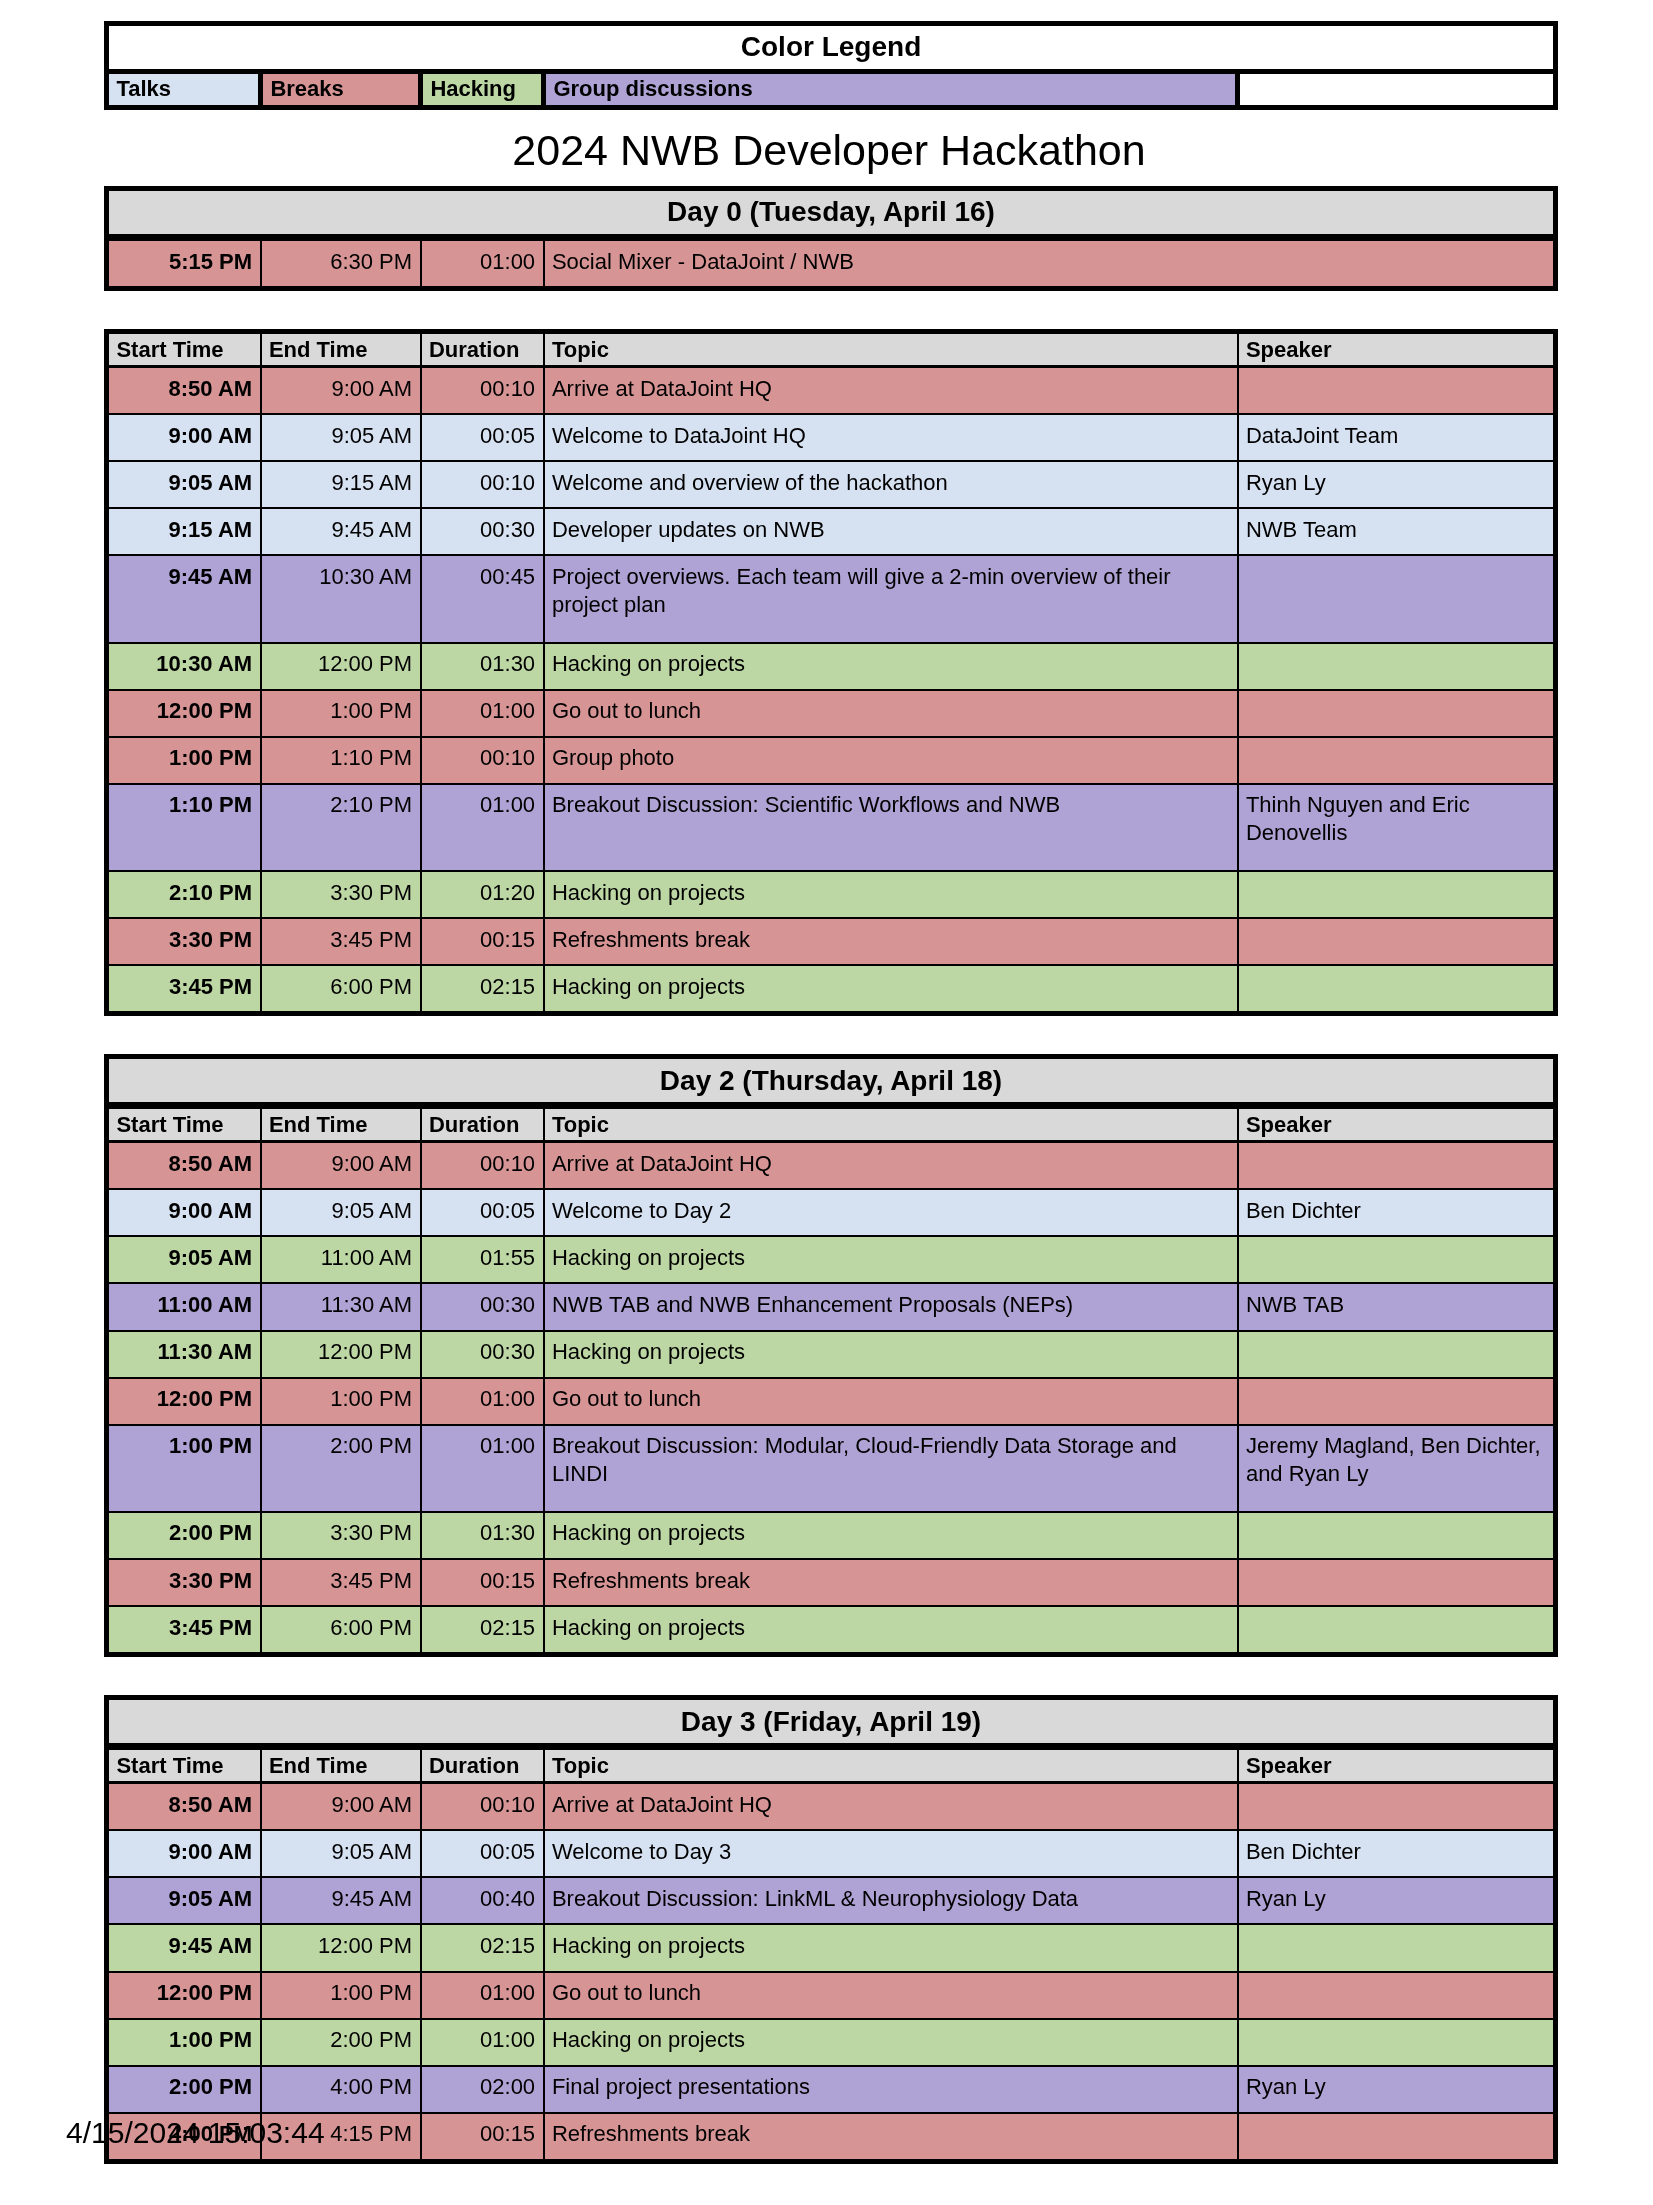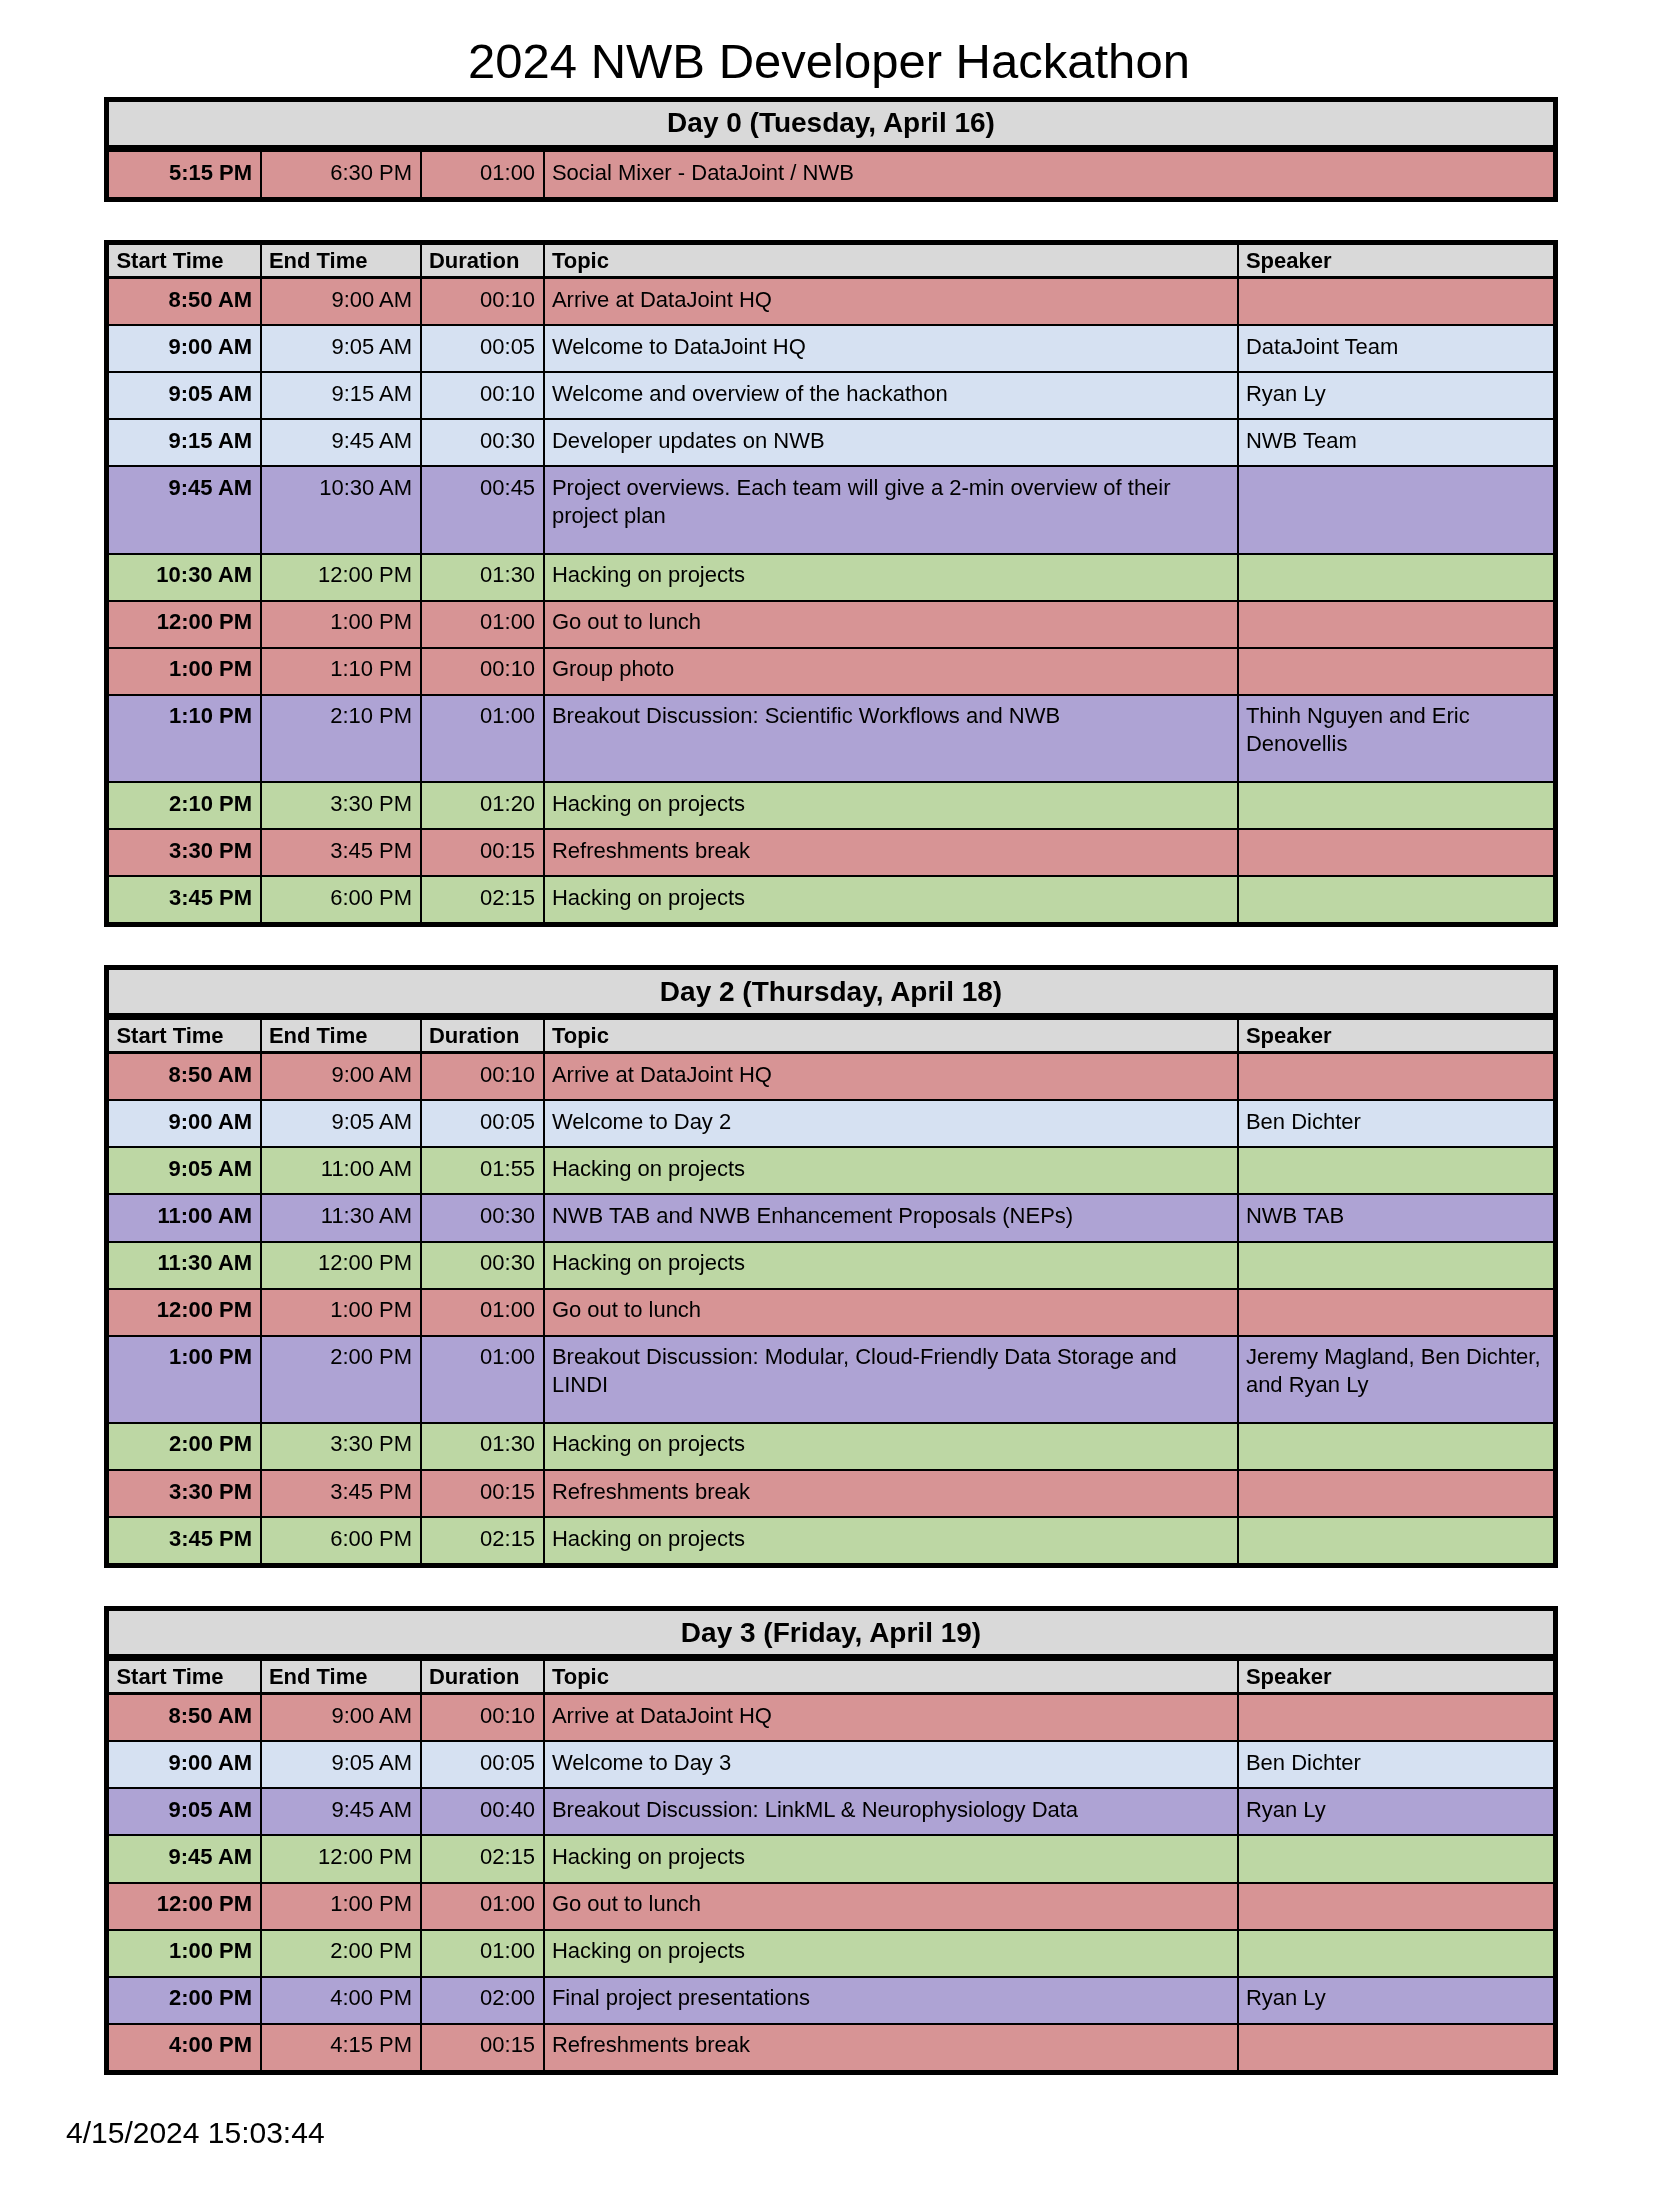--- a/index.html
+++ b/index.html
@@ -75,37 +75,58 @@
   td.cell-topic { border-left: 5.1px solid #000; margin-left: 28px; }
   
   tr.cat-talks > td,        td.cat-talks        { background: var(--talks); }
   tr.cat-breaks > td,       td.cat-breaks       { background: var(--breaks); }
   tr.cat-hacking > td,      td.cat-hacking      { background: var(--hacking); }
   tr.cat-discussions > td,  td.cat-discussions  { background: var(--discussions); }
   
   .page-title {
     margin: 17.6px 0 11.8px 0;
     text-align: center;
-    font-size: 49px;
+    font-size: 43px;
     line-height: 47px;
     font-weight: 400;
   }
   
   .footer {
     position: absolute;
     left: 66px; top: 2117px;
     font-size: 30px;
     line-height: 31px;
   }
 </style>
 </head>
 <body>
 
 <div class="content">
 
+  <table class="grid legend">
+    <colgroup>
+      <col style="width:154px">
+        <col style="width:160px">
+        <col style="width:123px">
+        <col style="width:694px">
+        <col style="width:318px">
+    </colgroup>
+    <tbody>
+        <tr class="legend-title-row">
+      <td colspan="5">Color Legend</td>
+    </tr>
+    <tr class="legend-color-row">
+      <td class="cat-talks">Talks</td>
+      <td class="cat-breaks">Breaks</td>
+      <td class="cat-hacking">Hacking</td>
+      <td class="cat-discussions">Group discussions</td>
+      <td></td>
+    </tr>
+  </tbody>
+    </table>
 
   <div class="page-title">2024 NWB Developer Hackathon</div>
 
   <table class="grid day-table first">
     <colgroup>
       <col style="width:154px">
         <col style="width:160px">
         <col style="width:123px">
         <col style="width:694px">
         <col style="width:318px">

